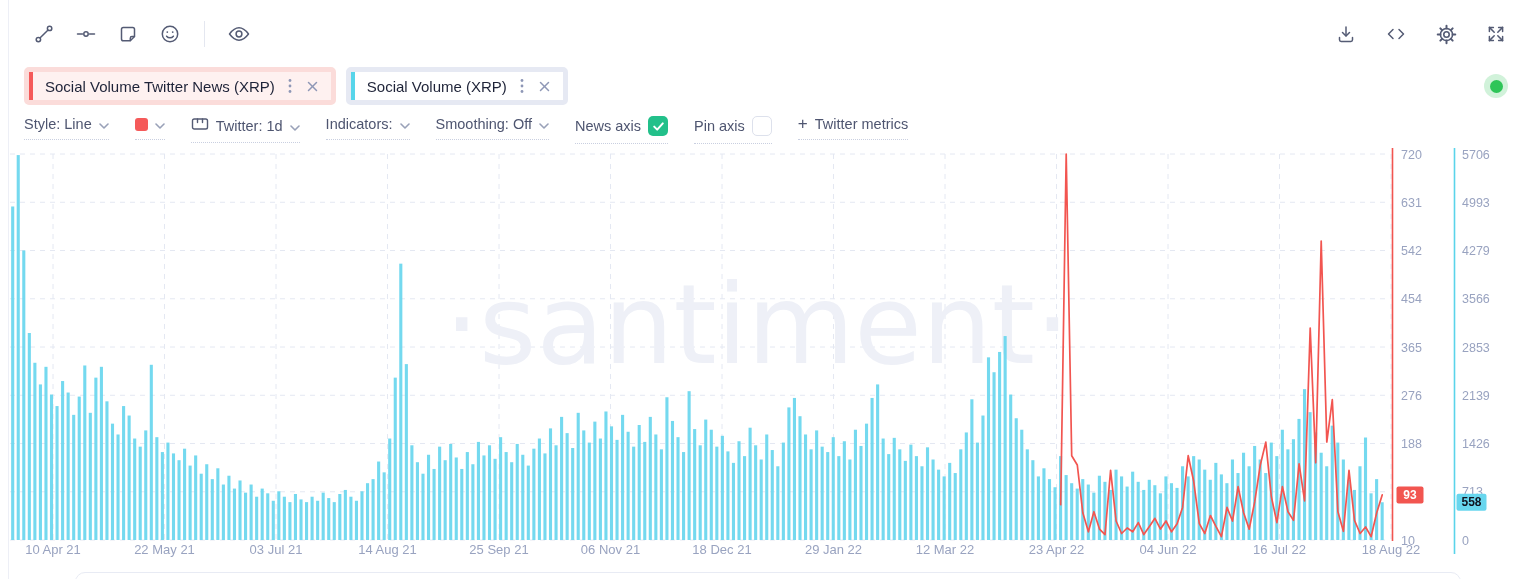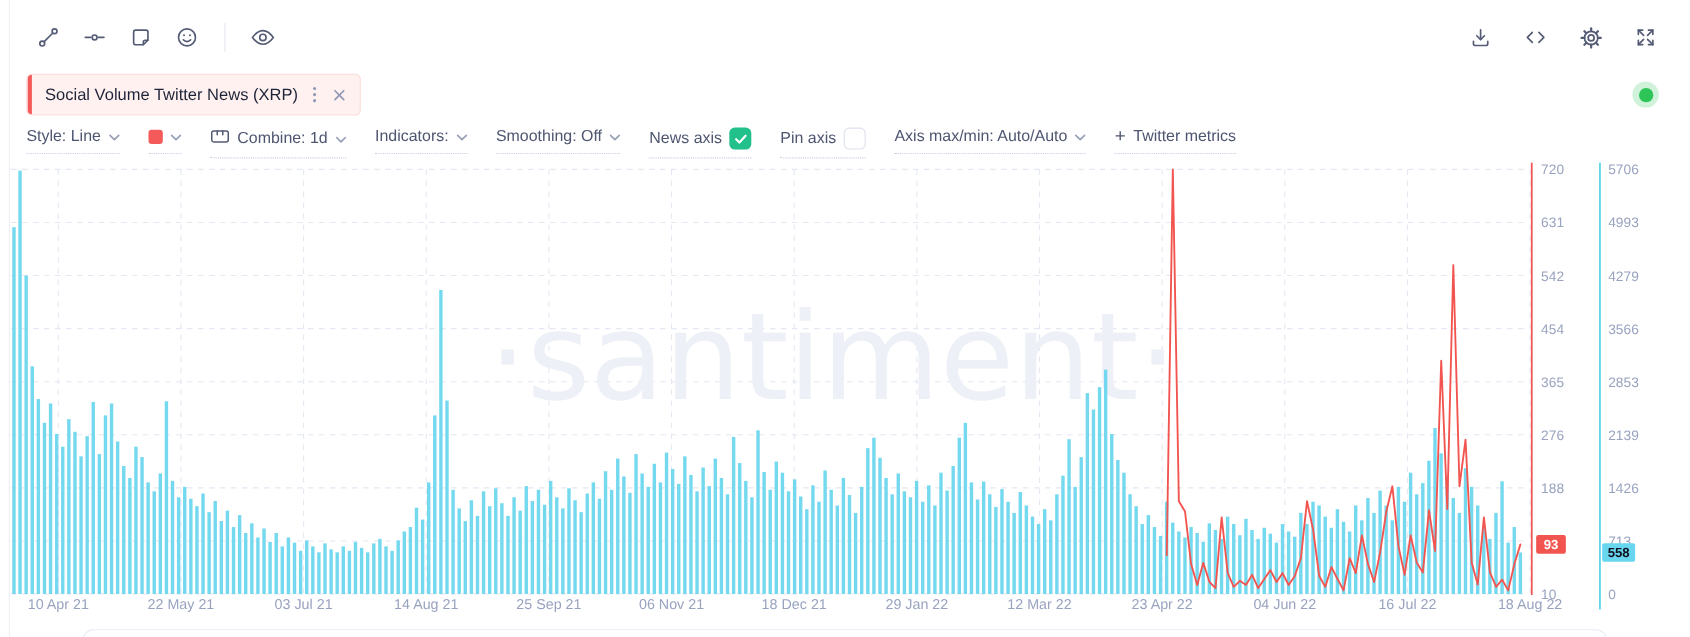--- a/index.html
+++ b/index.html
@@ -16,21 +16,21 @@
   .tool-group{display:flex;align-items:center;gap:14px;}
   .tool-group.right{gap:22px;}
   .tool-btn{width:28px;height:28px;display:flex;align-items:center;justify-content:center;
     cursor:pointer;border-radius:4px;}
   .tool-btn svg{stroke:#545b74;fill:none;stroke-width:1.5;stroke-linecap:round;stroke-linejoin:round;}
   .tool-divider{width:1px;height:26px;background:#e4e7f0;margin:0 6px;}
 
   
   .tabs-row{position:absolute;top:66px;left:24px;right:24px;height:40px;
     display:flex;align-items:center;gap:10px;z-index:5;}
-  .tab{height:38px;display:flex;align-items:center;border:1px solid #4d7c0f;
+  .tab{height:38px;display:flex;align-items:center;border:5px solid #4d7c0f;
     border-radius:5px;overflow:hidden;background:#fff;cursor:pointer;box-sizing:border-box;}
   .tab-accent{width:4px;align-self:stretch;flex:none;}
   .tab-label{font-size:15px;color:#1e2338;margin:0 4px 0 12px;white-space:nowrap;}
   .tab-kebab{width:22px;height:24px;display:flex;align-items:center;justify-content:center;cursor:pointer;}
   .tab-close{width:24px;height:24px;margin-right:6px;display:flex;align-items:center;justify-content:center;cursor:pointer;}
   .status-dot-wrap{position:absolute;right:28px;top:74px;width:24px;height:24px;border-radius:50%;
     display:flex;align-items:center;justify-content:center;z-index:5;}
   .status-dot{width:13px;height:13px;border-radius:50%;}
 
   
@@ -152,20 +152,37 @@
           <circle cx="2" cy="13.5" r="1.4" fill="#8e97b6"></circle>
         </svg>
     </span>
     <span class="tab-close">
       <svg width="11" height="11" viewBox="0 0 11 11" stroke="#8e97b6" stroke-width="1.5" stroke-linecap="round">
           <line x1="1.5" y1="1.5" x2="9.5" y2="9.5"></line>
           <line x1="9.5" y1="1.5" x2="1.5" y2="9.5"></line>
         </svg>
     </span>
   </div>
+  <div class="tab" style="background: rgb(255, 255, 255); border-color: rgb(230, 233, 243);">
+    <div class="tab-accent" style="background: rgb(87, 213, 234);"></div>
+    <span class="tab-label">Social Volume (XRP)</span>
+    <span class="tab-kebab">
+      <svg width="4" height="16" viewBox="0 0 4 16">
+          <circle cx="2" cy="2.5" r="1.4" fill="#8e97b6"></circle>
+          <circle cx="2" cy="8" r="1.4" fill="#8e97b6"></circle>
+          <circle cx="2" cy="13.5" r="1.4" fill="#8e97b6"></circle>
+        </svg>
+    </span>
+    <span class="tab-close">
+      <svg width="11" height="11" viewBox="0 0 11 11" stroke="#8e97b6" stroke-width="1.5" stroke-linecap="round">
+          <line x1="1.5" y1="1.5" x2="9.5" y2="9.5"></line>
+          <line x1="9.5" y1="1.5" x2="1.5" y2="9.5"></line>
+        </svg>
+    </span>
+  </div>
 </div>
 <div class="status-dot-wrap" style="background: rgba(46, 197, 88, 0.22);">
   <div class="status-dot" style="background: rgb(46, 197, 88);"></div>
 </div>
 
 <div class="settings-row">
   <div class="set-item">
     <span>Style: Line</span>
     <span class="chev"><svg width="10" height="6" viewBox="0 0 10 6">
           <path d="M1 1 L5 5 L9 1"></path>
@@ -178,21 +195,21 @@
         </svg></span>
   </div>
   <div class="set-item">
     <span class="ruler-ic">
       <svg width="18" height="16" viewBox="0 0 18 16">
           <rect x="1.5" y="3" width="15" height="10" rx="1.8"></rect>
           <line x1="6.5" y1="3" x2="6.5" y2="6.5"></line>
           <line x1="11.5" y1="3" x2="11.5" y2="6.5"></line>
         </svg>
     </span>
-    <span>Combine: 1d</span>
+    <span>Twitter: 1d</span>
     <span class="chev"><svg width="10" height="6" viewBox="0 0 10 6">
           <path d="M1 1 L5 5 L9 1"></path>
         </svg></span>
   </div>
   <div class="set-item">
     <span>Indicators:</span>
     <span class="chev"><svg width="10" height="6" viewBox="0 0 10 6">
           <path d="M1 1 L5 5 L9 1"></path>
         </svg></span>
   </div>
@@ -208,26 +225,20 @@
       <svg class="mark" width="13" height="11" viewBox="0 0 13 11">
           <path d="M2.2 5.6 L5.2 8.6 L10.8 2.4" stroke="#ffffff" stroke-width="2" fill="none" stroke-linecap="round" stroke-linejoin="round"></path>
         </svg>
     </span>
   </div>
   <div class="set-item">
     <span>Pin axis</span>
     <span class="checkbox unchecked" id="cb-pin-axis">
       
     </span>
-  </div>
-  <div class="set-item">
-    <span>Axis max/min: Auto/Auto</span>
-    <span class="chev"><svg width="10" height="6" viewBox="0 0 10 6">
-          <path d="M1 1 L5 5 L9 1"></path>
-        </svg></span>
   </div>
   <div class="set-item">
     <span class="plus-glyph">+</span>
     <span>Twitter metrics</span>
   </div>
 </div>
 
 <svg id="chart" width="1536" height="579" viewBox="0 0 1536 579">
     <line x1="10" y1="154" x2="1387" y2="154" stroke="#e4e8f2" stroke-width="1" stroke-dasharray="5 5"></line>
     <line x1="10" y1="202.25" x2="1387" y2="202.25" stroke="#e4e8f2" stroke-width="1" stroke-dasharray="5 5"></line>

